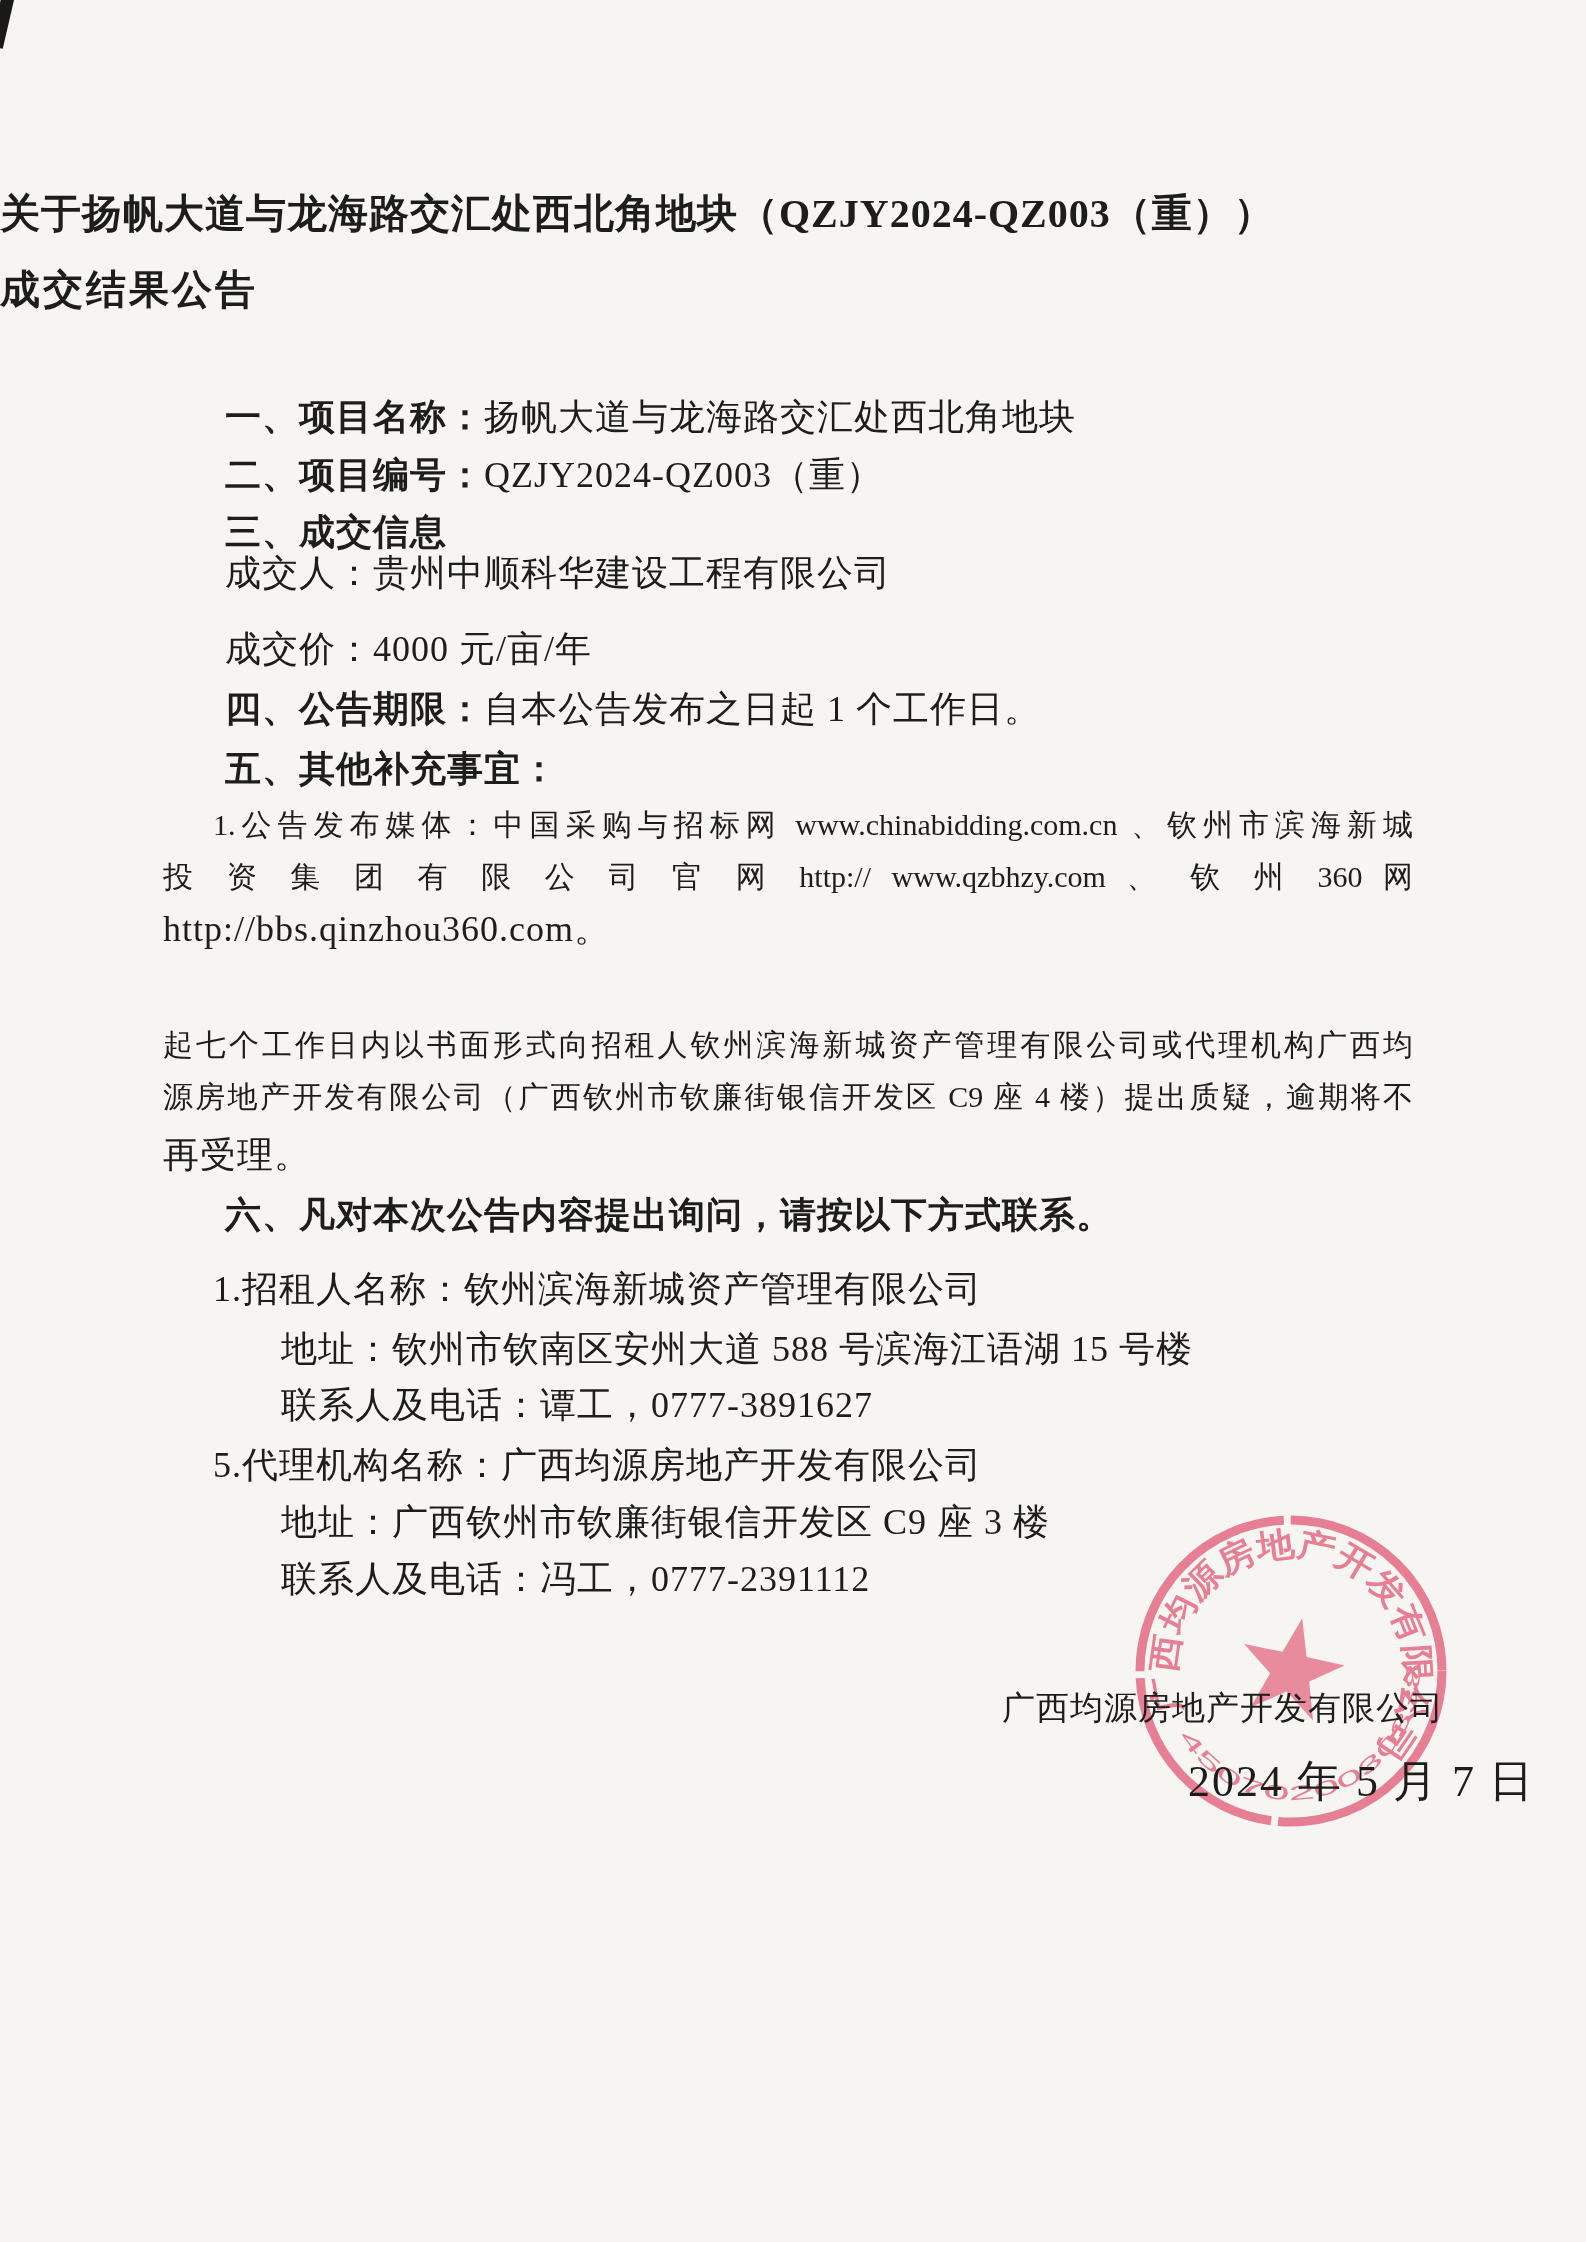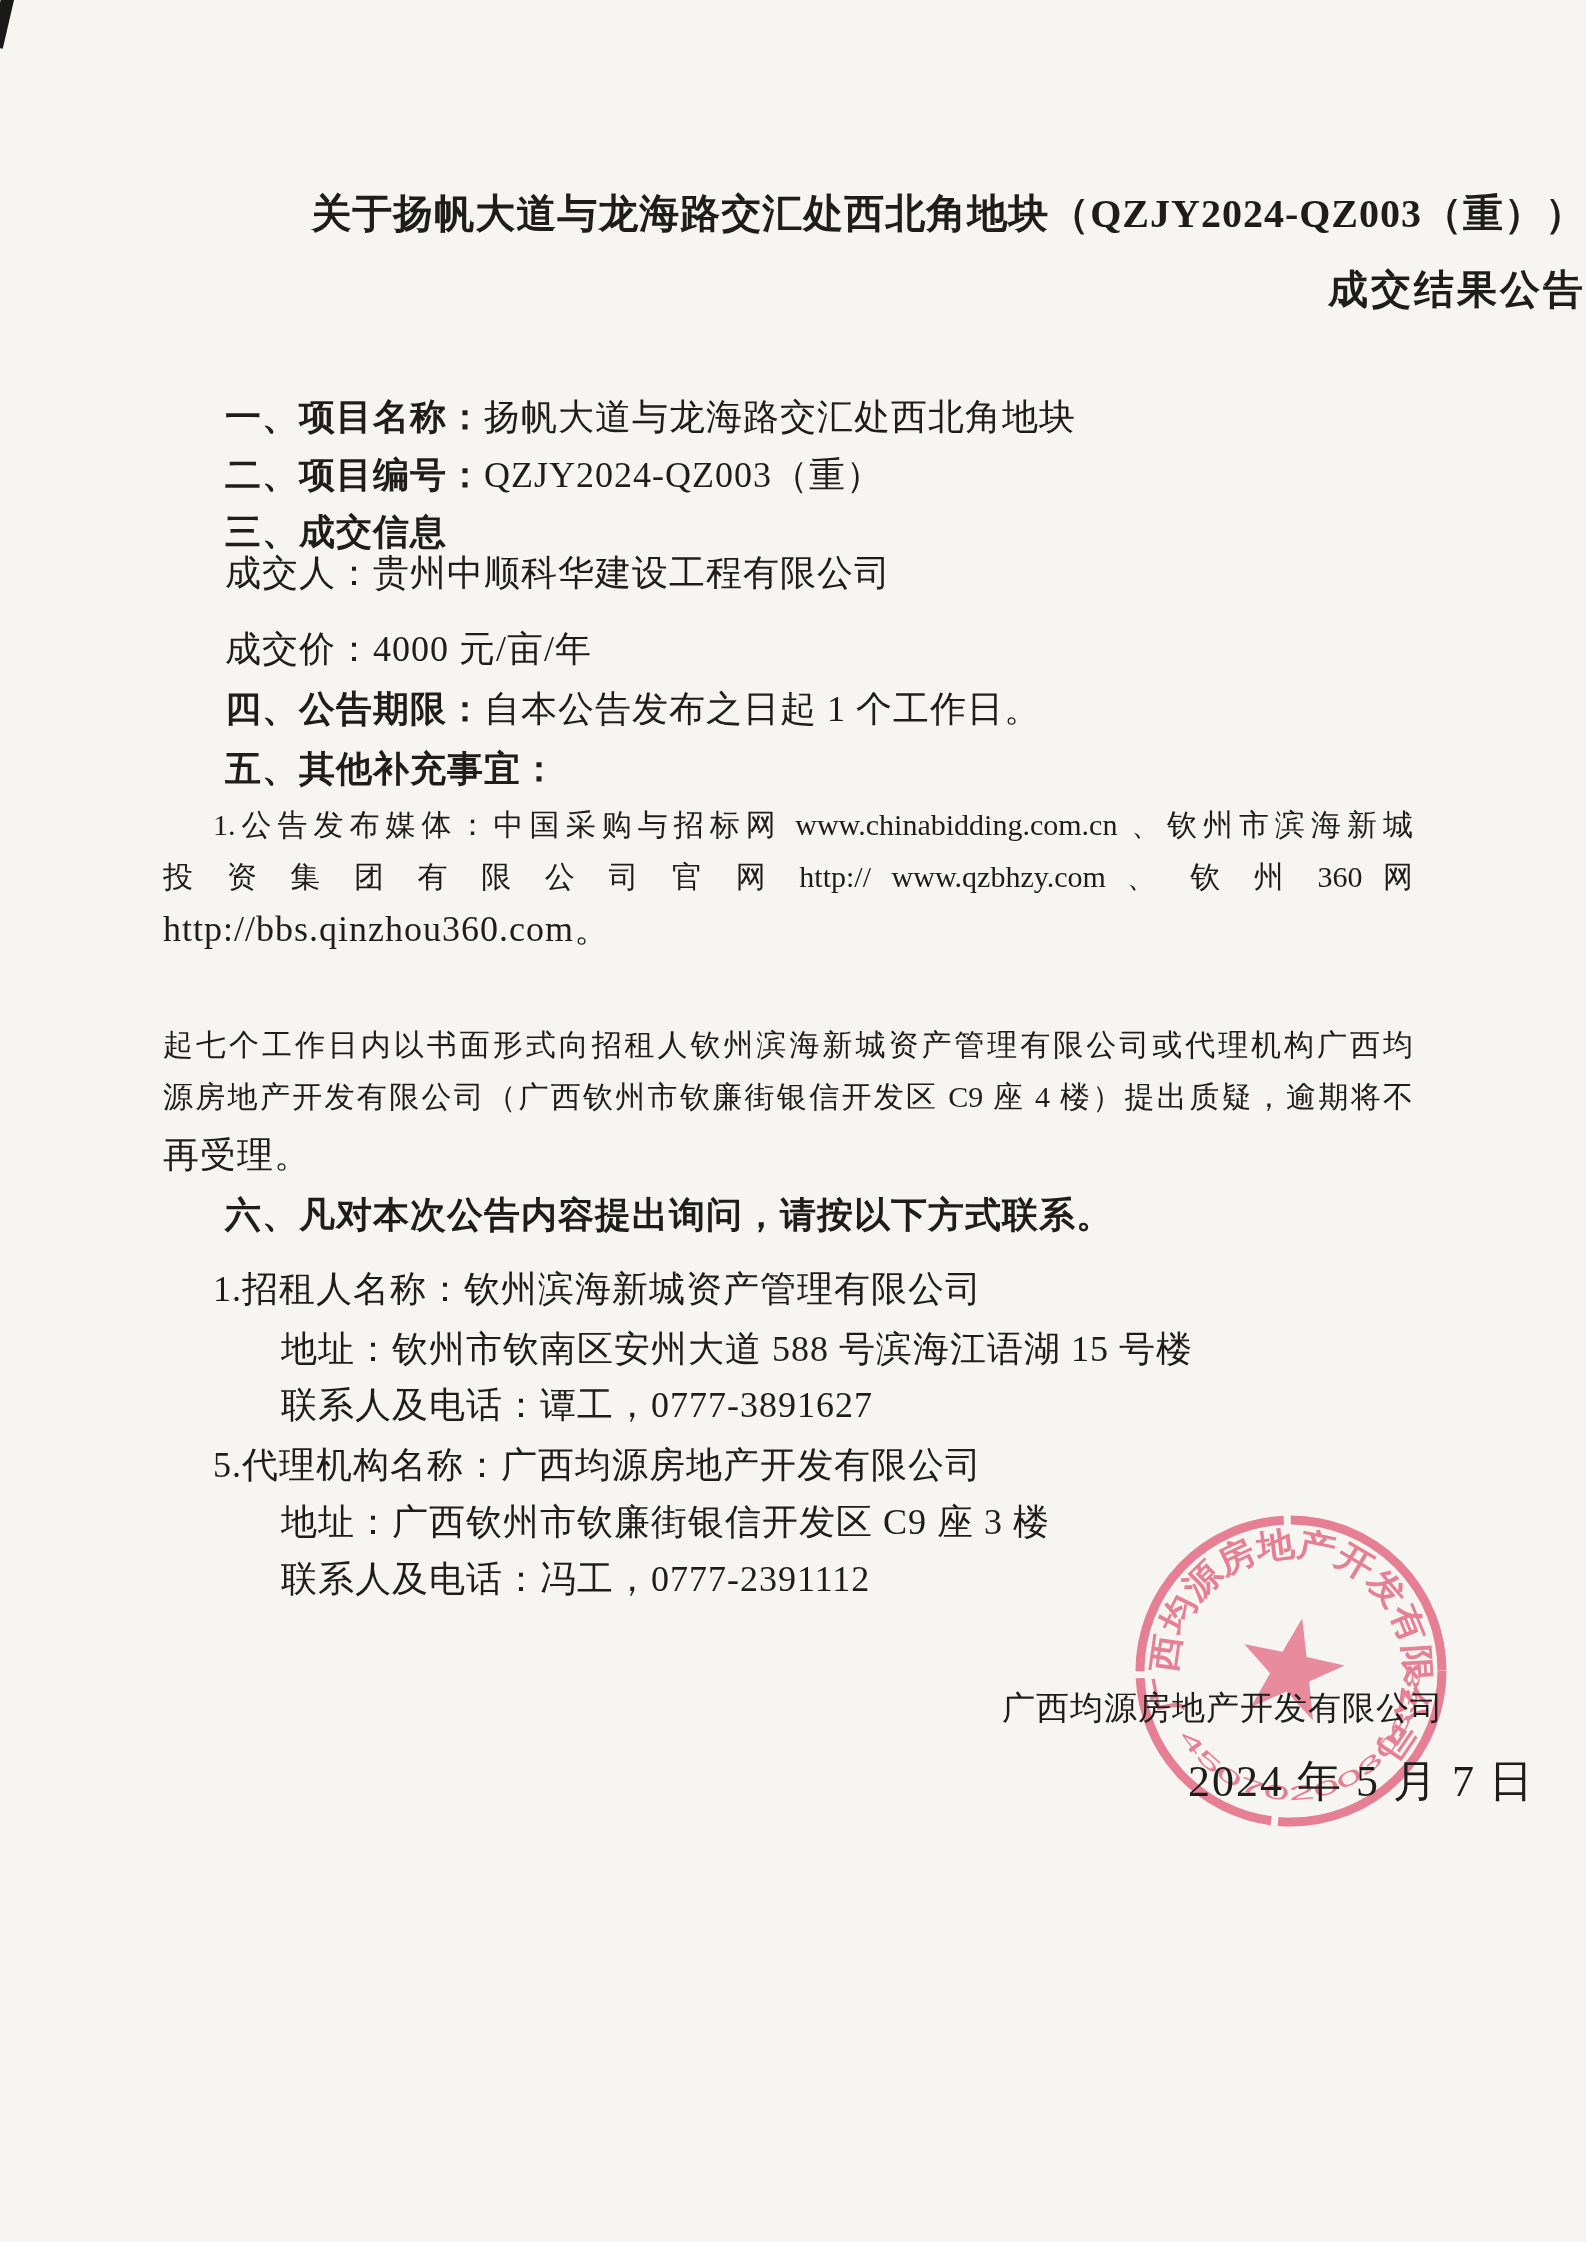--- a/index.html
+++ b/index.html
@@ -10,21 +10,21 @@
     font-family:"Liberation Serif","DejaVu Serif",serif;
     color:#1d1d1b;
     overflow:hidden;
   }
   .corner-mark{
     position:absolute;left:-4px;top:-6px;width:13px;height:54px;
     background:#191917;transform:rotate(13deg);
   }
   .title{
     position:absolute;left:0;width:1586px;
-    text-align:right;font-weight:700;font-size:40px;letter-spacing:1px;
+    text-align:left;font-weight:700;font-size:40px;letter-spacing:1px;
     white-space:nowrap;
   }
   .title1{top:186px;}
   .title2{top:262px;letter-spacing:3px;}
   .line{
     position:absolute;left:163px;width:1250px;
     font-size:36px;line-height:38px;letter-spacing:1px;white-space:nowrap;
   }
   .ind{text-indent:62px;}
   .ind-num{text-indent:50px;}

